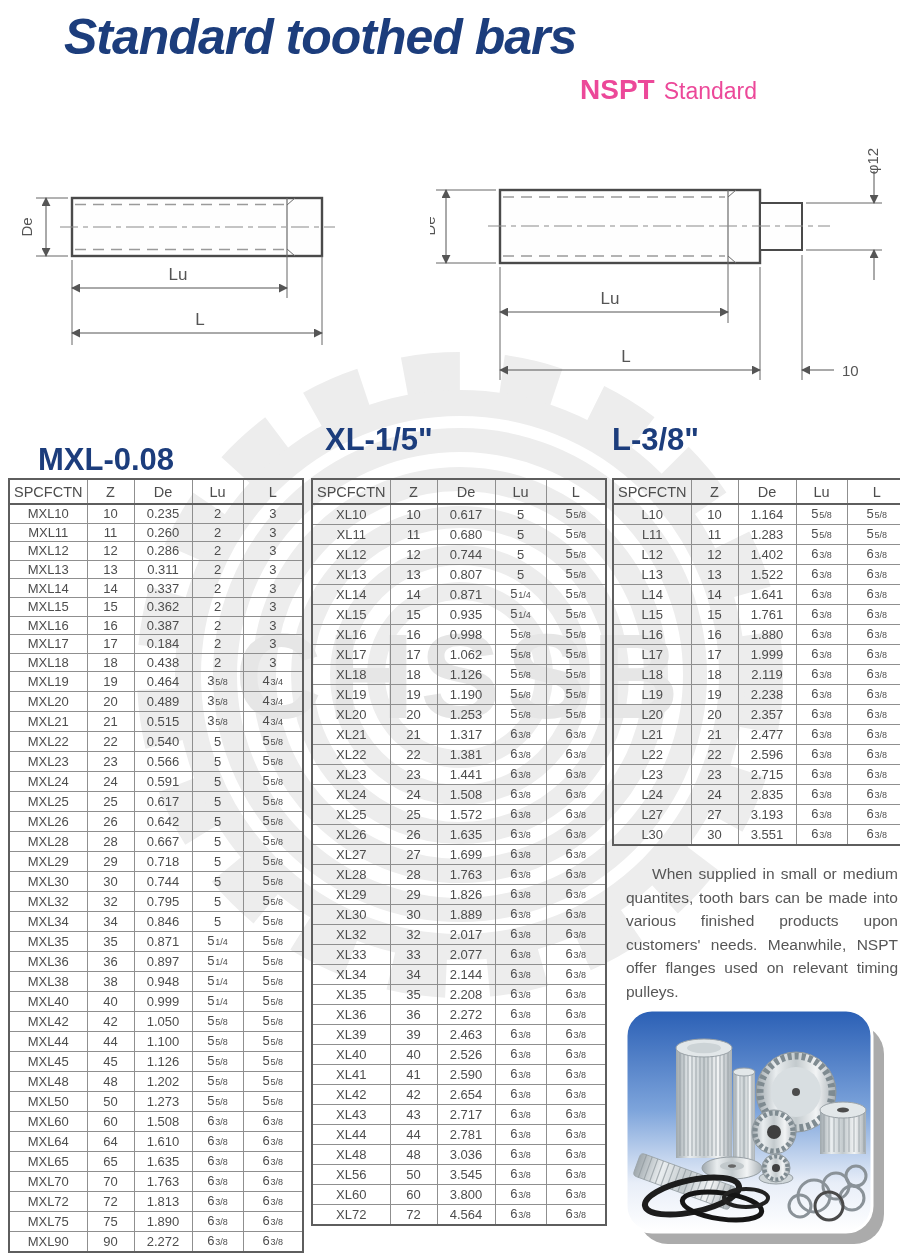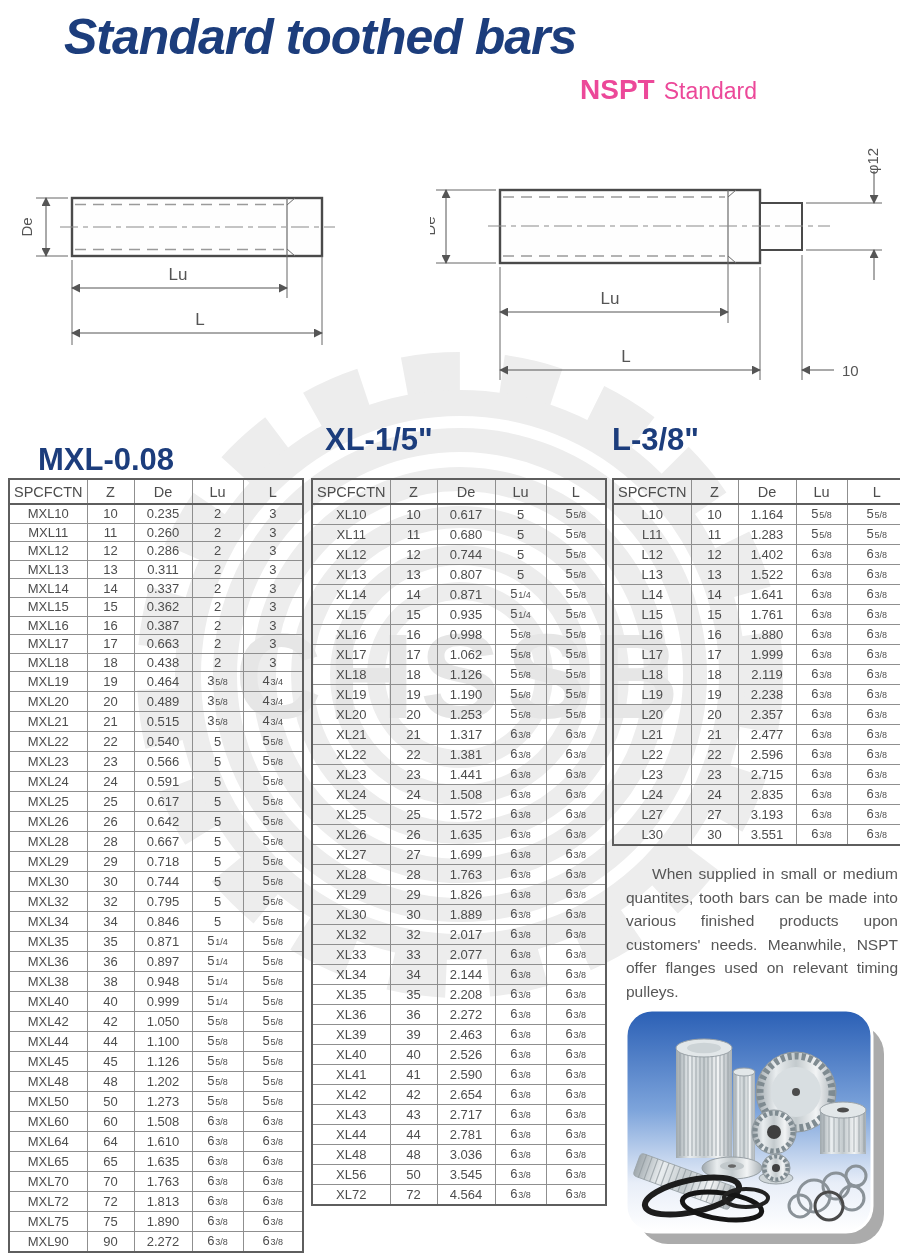--- a/index.html
+++ b/index.html
@@ -183,21 +183,21 @@
         <tr>
           <td>MXL16</td>
           <td>16</td>
           <td>0.387</td>
           <td>2</td>
           <td>3</td>
         </tr>
         <tr>
           <td>MXL17</td>
           <td>17</td>
-          <td>0.663</td>
+          <td>0.184</td>
           <td>2</td>
           <td>3</td>
         </tr>
         <tr>
           <td>MXL18</td>
           <td>18</td>
           <td>0.438</td>
           <td>2</td>
           <td>3</td>
         </tr>
@@ -654,20 +654,27 @@
           <td>XL48</td>
           <td>48</td>
           <td>3.036</td>
           <td>6<span class="fr">3/8</span></td>
           <td>6<span class="fr">3/8</span></td>
         </tr>
         <tr>
           <td>XL56</td>
           <td>50</td>
           <td>3.545</td>
+          <td>6<span class="fr">3/8</span></td>
+          <td>6<span class="fr">3/8</span></td>
+        </tr>
+        <tr>
+          <td>XL60</td>
+          <td>60</td>
+          <td>3.800</td>
           <td>6<span class="fr">3/8</span></td>
           <td>6<span class="fr">3/8</span></td>
         </tr>
         <tr>
           <td>XL72</td>
           <td>72</td>
           <td>4.564</td>
           <td>6<span class="fr">3/8</span></td>
           <td>6<span class="fr">3/8</span></td>
         </tr>

